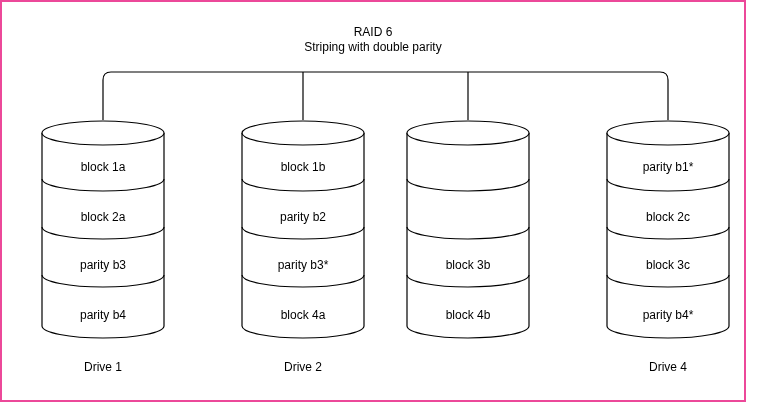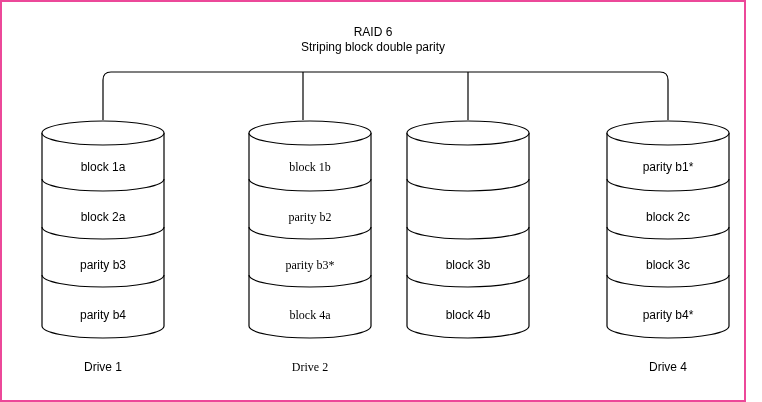--- a/index.html
+++ b/index.html
@@ -60,32 +60,32 @@
   .seg-3 { top: 188px; }
   .drive-name {
     position: absolute;
     top: 240px;
     left: 0;
     width: 124px;
     text-align: center;
     line-height: 14px;
   }
   .d0 { left: 39px; }
-  .d1 { left: 246px; font-family: Liberation Serif, serif; }
+  .d1 { left: 239px; }
   .d2 { left: 404px; }
   .d3 { left: 604px; }
 </style>
 </head>
 <body>
 
 <div id="canvas">
 
   <div class="title-block">
     <div>RAID 6</div>
-    <div>Striping block double parity</div>
+    <div>Striping with double parity</div>
   </div>
 
   <svg class="bus-svg" width="762" height="402" viewBox="0 0 762 402">
     <path d="M101,118 L101,78 Q101,70 109,70 L658,70 Q666,70 666,78 L666,118" fill="none" stroke="#000000" stroke-width="1.2"></path>
     <path d="M301,70 L301,118" fill="none" stroke="#000000" stroke-width="1.2"></path>
     <path d="M466,70 L466,118" fill="none" stroke="#000000" stroke-width="1.2"></path>
   </svg>
 
   <div class="drive d0">
     <svg class="cyl" width="124" height="220" viewBox="0 0 124 220">

